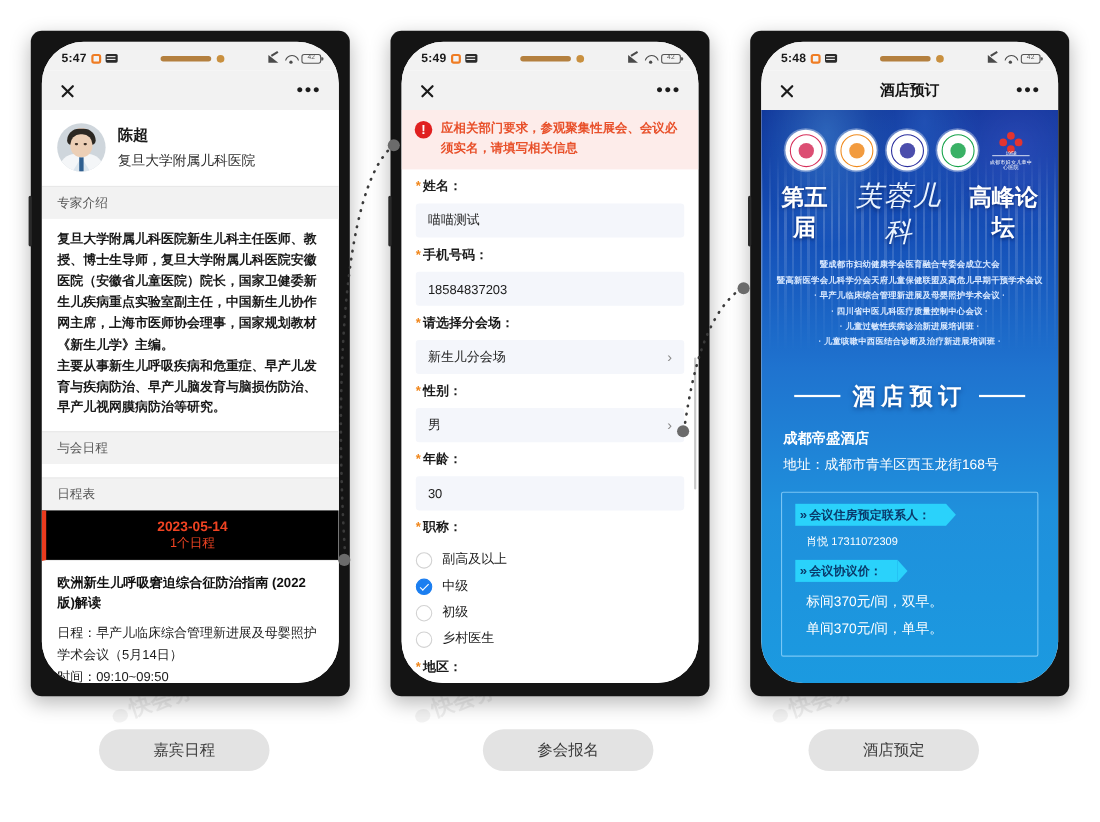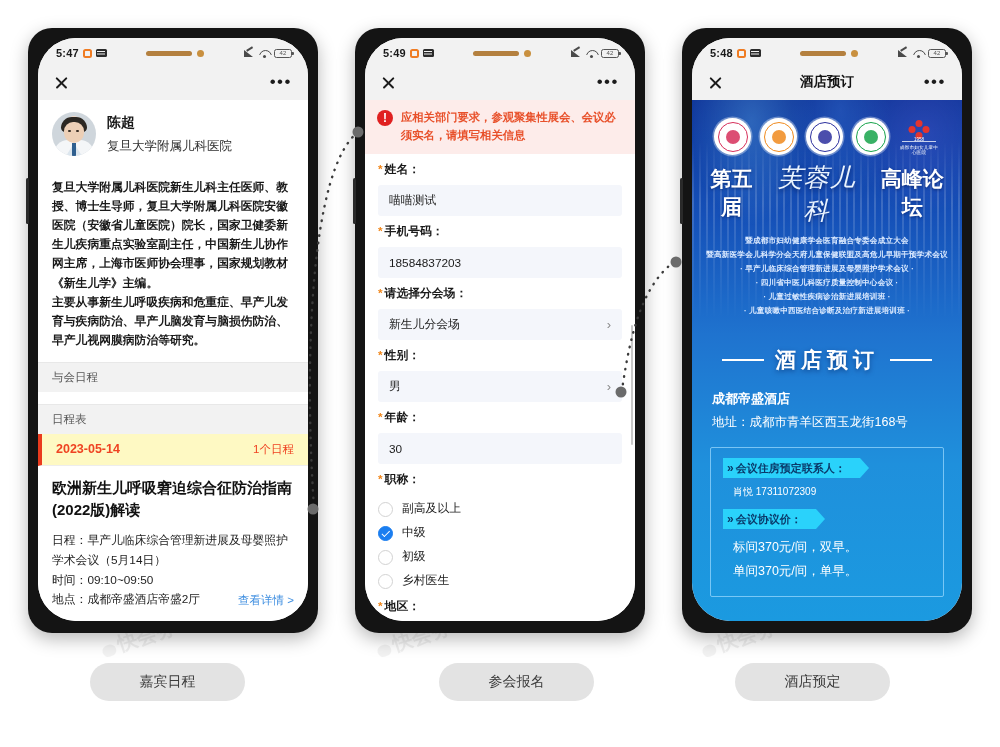--- a/index.html
+++ b/index.html
@@ -9,21 +9,21 @@
     font-family: "Liberation Sans", "DejaVu Sans", sans-serif;
     overflow: hidden;
   }
   #stage { position: relative; width: 1000px; height: 747px; }
 
   
   .phone {
     position: absolute;
     width: 290px; height: 605px;
     background: #141414;
-    border-radius: 24px;
+    border-radius: 10px;
     padding: 10px 10px 12px 10px;
     box-shadow: 0 6px 18px rgba(0,0,0,.28);
   }
   .phone::after{ 
     content:""; position:absolute; left:-2px; top:150px; width:3px; height:46px;
     background:#2a2a2a; border-radius:2px;
   }
   .screen {
     position: relative; width: 270px; height: 583px;
     background: #ffffff; border-radius: 38px; overflow: hidden;
@@ -97,27 +97,28 @@
   .p-org { font-size:12.5px; color:#2e2e2e; }
   .sec-head {
     background:#f2f2f2; padding:7px 14px; font-size:11.5px; color:#585858;
     border-top:1px solid #e8e8e8;
   }
   .bio { padding:9px 14px 12px 14px; font-size:11.8px; line-height:1.62; color:#191919; font-weight:600; }
   .bio p { margin:0; }
   .gap-w { height:12px; background:#fff; }
   .date-row {
     display:flex; align-items:center; justify-content:space-between;
-    padding:8px 14px 8px 14px; background:#fef9c3; border-left:4px solid #ea3b1e;
+    padding:8px 14px 8px 14px; background:#000000; border-left:4px solid #ea3b1e;
     border-bottom:1px solid #ededed;
+    flex-direction:column;
   }
   .date-txt { color:#ef4322; font-size:12.5px; font-weight:600; }
   .date-cnt { color:#ef4322; font-size:11.5px; }
   .sched { padding:11px 14px 10px 14px; }
-  .sched-title { font-size:15px; font-weight:700; color:#111; line-height:1.5; margin-bottom:9px; }
+  .sched-title { font-size:12px; font-weight:700; color:#111; line-height:1.5; margin-bottom:9px; }
   .sched-line { font-size:11.8px; color:#1d1d1d; line-height:1.68; }
   .sched-last { display:flex; align-items:flex-end; justify-content:space-between; }
   .more-link { color:#3e8ee0; font-size:11.5px; white-space:nowrap; cursor:pointer; }
 
   
   .body2 { height:521px; background:#fff; overflow:hidden; position:relative; }
   .alert {
     background:#fdecea; display:flex; gap:8px; align-items:flex-start;
     padding:9px 13px 10px 12px;
   }
@@ -274,20 +275,21 @@
               <div class="face"></div>
             <div class="eye1"></div>
               <div class="eye2"></div>
           </div>
           <div>
             <div class="p-name">陈超</div>
             <div class="p-org">复旦大学附属儿科医院</div>
           </div>
         </div>
 
+        <div class="sec-head">专家介绍</div>
 
         <div class="bio">
           <p>复旦大学附属儿科医院新生儿科主任医师、教授、博士生导师，复旦大学附属儿科医院安徽医院（安徽省儿童医院）院长，国家卫健委新生儿疾病重点实验室副主任，中国新生儿协作网主席，上海市医师协会理事，国家规划教材《新生儿学》主编。</p>
           <p>主要从事新生儿呼吸疾病和危重症、早产儿发育与疾病防治、早产儿脑发育与脑损伤防治、早产儿视网膜病防治等研究。</p>
         </div>
 
         <div class="sec-head">与会日程</div>
         <div class="gap-w"></div>
         <div class="sec-head">日程表</div>
 

